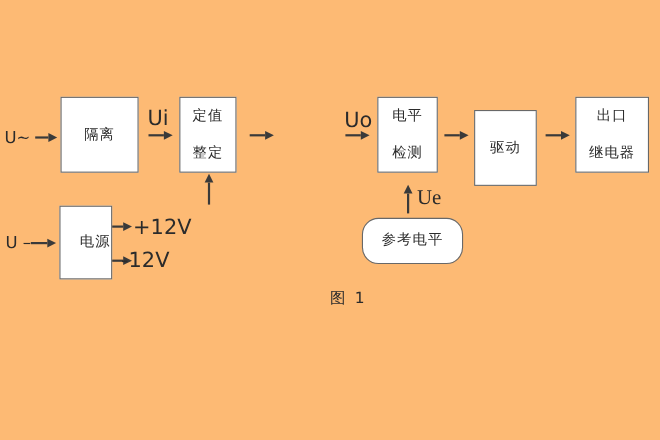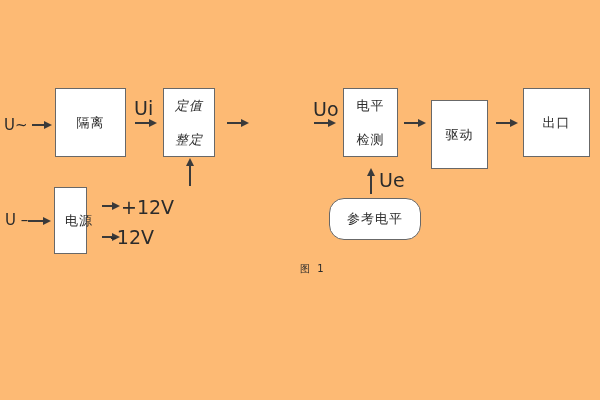--- a/index.html
+++ b/index.html
@@ -26,26 +26,26 @@
     align-items: center;
     justify-content: center;
     color: #2b2b2b;
     font-size: 13px;
     letter-spacing: 1px;
     line-height: 34px;
     text-align: center;
     white-space: nowrap;
   }
   .b-iso {left:55px;  top:88px;  width:71px; height:69px;}
-  .b-set {left:163px; top:88px;  width:52px; height:69px;font-style:italic;}
+  .b-set {left:163px; top:88px;  width:52px; height:69px;}
   .b-rec {left:252px; top:88px;  width:56px; height:69px;}
   .b-lvl {left:343px; top:88px;  width:55px; height:69px;}
   .b-drv {left:431px; top:100px;  width:57px; height:69px;}
   .b-out {left:523px; top:88px;  width:67px; height:69px;text-align:center;}
-  .b-pwr {left:54px;  top:187px; width:33px; height:67px;padding-left:17px;}
+  .b-pwr {left:54px;  top:187px; width:48px; height:67px;padding-left:17px;}
   .b-rat {left:163px; top:187px; width:54px; height:68px;}
   .b-ref {left:329px; top:198px; width:92px; height:42px; line-height:40px;border-radius:15px;}
   
   .arr-r {
     position: absolute;
     height: 1.5px;
     background: #3a3a3a;
   }
   .arr-r::after {
     content: "";
@@ -88,29 +88,29 @@
     position: absolute;
     color: #2b2b2b;
     font-size: 19px;
     line-height: 16px;
     white-space: nowrap;
   }
   .sig-ac  {left:4px;   top:117px; font-size:15px;}
   .sig-dc  {left:5px;   top:212px; font-size:15px;}
   .sig-ui  {left:134px; top:100px;}
   .sig-uo  {left:313px; top:101px;}
-  .sig-ue  {left:379px; top:172px;}
+  .sig-ue  {left:379px; top:172px;font-family:Liberation Serif, serif;}
   .sig-p12 {left:121px; top:199px;}
   .sig-n12 {left:110px; top:229px;}
   .caption {
     position: absolute;
     left: 300px;
     top: 262px;
     color: #2b2b2b;
-    font-size: 10px;
+    font-size: 14px;
     letter-spacing: 2px;
   }
 </style>
 </head>
 <body>
 
 <div class="canvas">
 
   <div class="block b-iso">
     <span>隔离</span>
@@ -121,20 +121,21 @@
   </div>
   <div class="block b-lvl">
     <span>电平</span>
     <span>检测</span>
   </div>
   <div class="block b-drv">
     <span>驱动</span>
   </div>
   <div class="block b-out">
     <span>出口</span>
+    <span>继电器</span>
   </div>
 
   <div class="block b-pwr">
     <span>电源</span>
   </div>
   <div class="block b-ref">
     <span>参考电平</span>
   </div>
 
   <div class="arr-r a0"></div>

